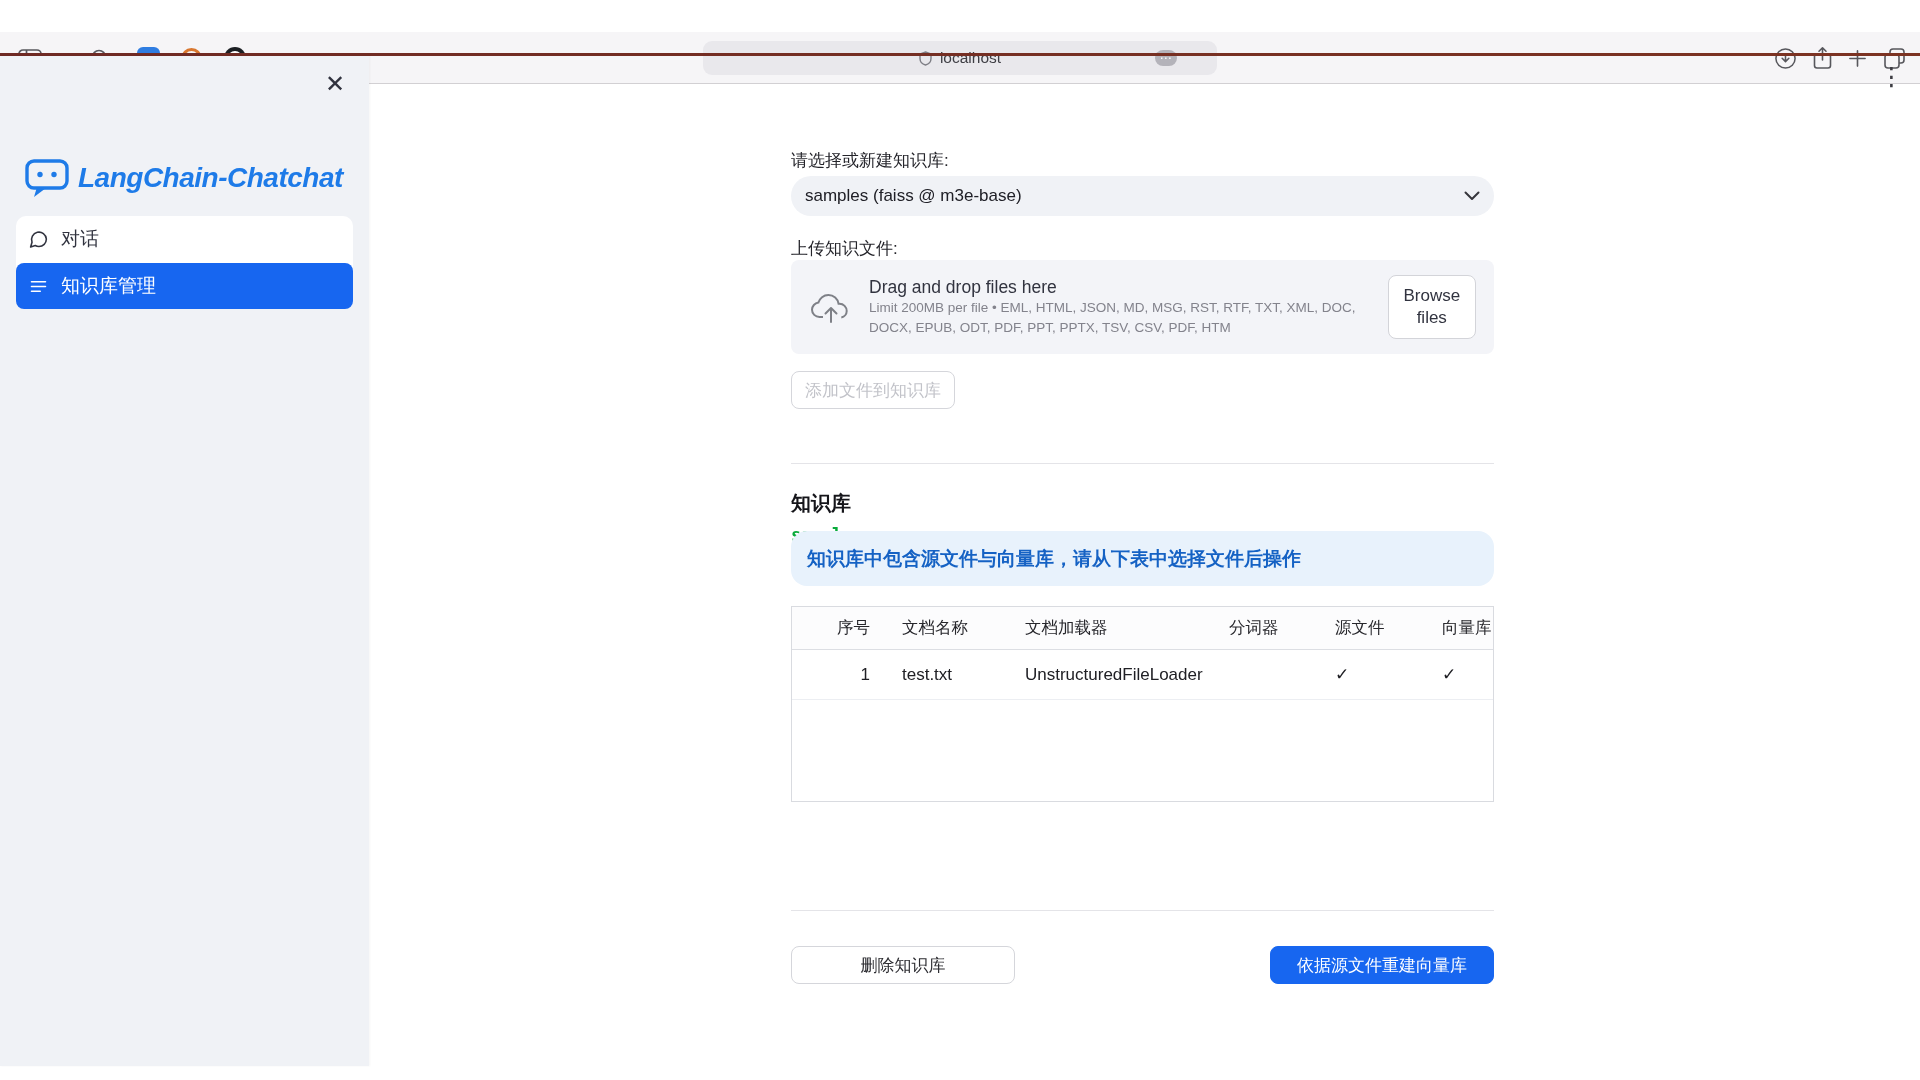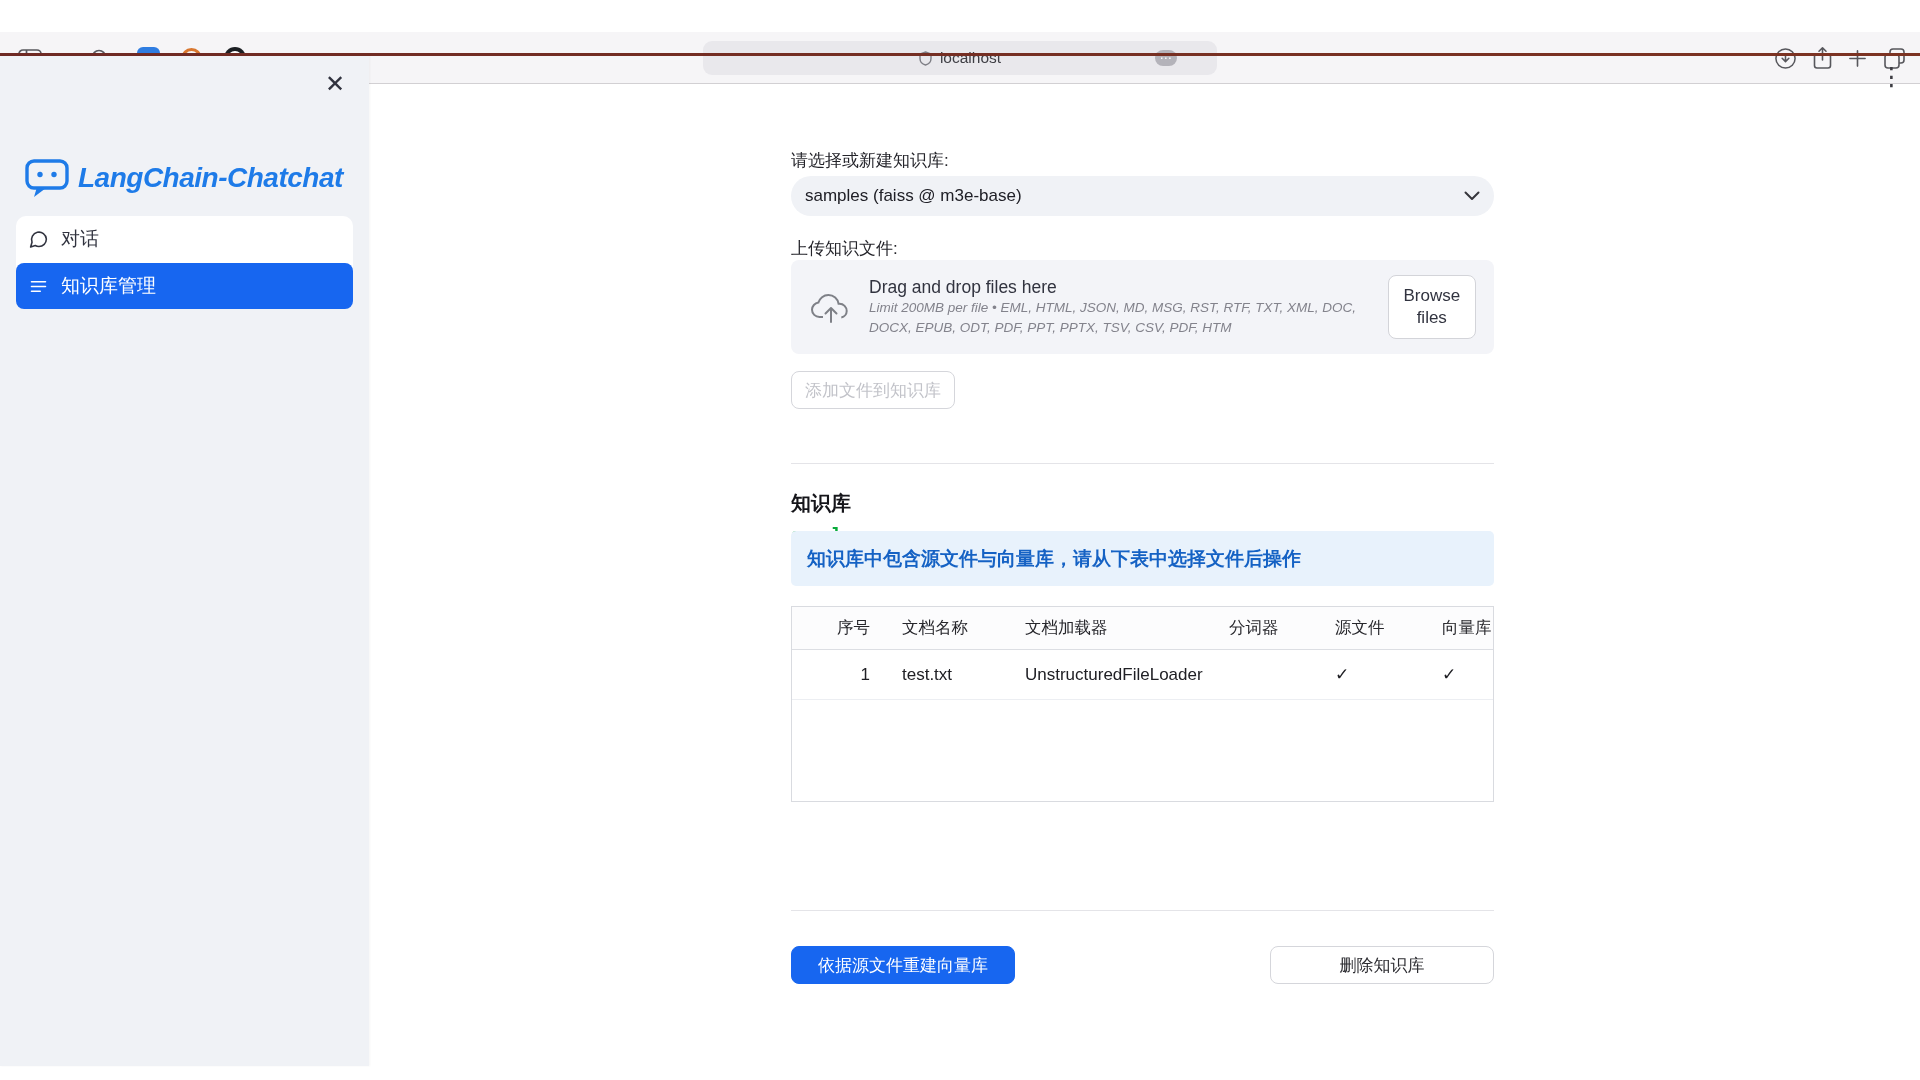--- a/index.html
+++ b/index.html
@@ -54,39 +54,39 @@
     cursor:pointer;line-height:1;padding:4px;}
   .content{position:absolute;left:791px;top:0;width:703px;height:1080px;}
   .field-label{position:absolute;left:0;font-size:17px;color:#25252b;}
   .selectbox{position:absolute;top:176px;left:0;width:703px;height:40px;background:#f0f2f6;
     border-radius:20px;display:flex;align-items:center;padding:0 14px;cursor:pointer;}
   .selectbox .sel-value{font-size:17px;color:#202027;flex:1;}
   .dropzone{position:absolute;top:260px;left:0;width:703px;height:94px;background:#f3f4f8;
     border-radius:8px;display:flex;align-items:center;padding:0 18px;gap:18px;}
   .dz-text{width:512px;}
   .dz-title{font-size:17.5px;color:#31333f;margin-bottom:0;}
-  .dz-limit{font-size:13.5px;color:#83838c;line-height:1.45;font-style:italic;}
+  .dz-limit{font-size:13.5px;color:#83838c;line-height:1.45;}
   .browse-btn{margin-left:auto;width:90px;min-height:64px;background:#fff;
     border:1px solid #d3d4d9;border-radius:8px;font-size:17px;color:#31333f;
     display:flex;align-items:center;justify-content:center;text-align:center;
     padding:8px 10px;cursor:pointer;line-height:1.3;}
   .btn{height:38px;border-radius:8px;font-size:17px;display:inline-flex;
     align-items:center;justify-content:center;cursor:pointer;white-space:nowrap;}
   .btn.disabled{border:1px solid #d5d6db;color:#c2c3c9;background:#fff;cursor:default;}
   .btn.primary{background:var(--accent);border:1px solid var(--accent);color:#fff;}
   .btn.secondary{border:1px solid #d5d6db;color:#2c2c31;background:#fff;}
   .add-btn{position:absolute;top:371px;left:0;padding:12px 13px;}
   .divider{position:absolute;left:0;width:703px;height:1px;background:#e4e4e8;}
   .d1{top:463px;} .d2{top:910px;}
   .files-heading{position:absolute;top:490px;left:0;font-size:20px;font-weight:700;
     color:#15151a;display:flex;align-items:baseline;gap:8px;flex-direction:column;}
   .files-heading code{font-family:"DejaVu Sans Mono","Liberation Mono",monospace;
     font-size:17px;font-weight:600;color:var(--code-green);}
   .info-banner{position:absolute;top:531px;left:0;width:703px;height:55px;
-    background:var(--info-bg);border-radius:5px;display:flex;align-items:center;
+    background:var(--info-bg);border-radius:16px;display:flex;align-items:center;
     padding:0 16px;font-size:19px;font-weight:600;color:var(--info-text);}
 
   
   .tbl{position:absolute;top:606px;left:0;width:703px;height:196px;background:#fff;
     border:1px solid #d9dbe0;}
   .trow{display:flex;align-items:center;}
   .thead{height:43px;background:#fcfcfd;border-bottom:1px solid #dcdee3;
     font-size:16.5px;font-weight:500;color:#27272c;}
   .tbody-row{height:50px;border-bottom:1px solid #eceef2;font-size:17px;color:#202025;cursor:pointer;}
   .td,.th{padding:0 16px;overflow:hidden;white-space:nowrap;position:relative;}
@@ -296,18 +296,18 @@
         <div class="td c5">✓</div>
         <div class="td c6">✓</div>
       </div>
       <div class="tfill"></div>
     </div>
 
 
     <div class="divider d2"></div>
 
     <div class="footer-actions">
+      <button class="btn secondary">删除知识库</button>
       <button class="btn primary">依据源文件重建向量库</button>
-      <button class="btn secondary">删除知识库</button>
     </div>
 
   </main>
 </div>
 
 </body></html>

